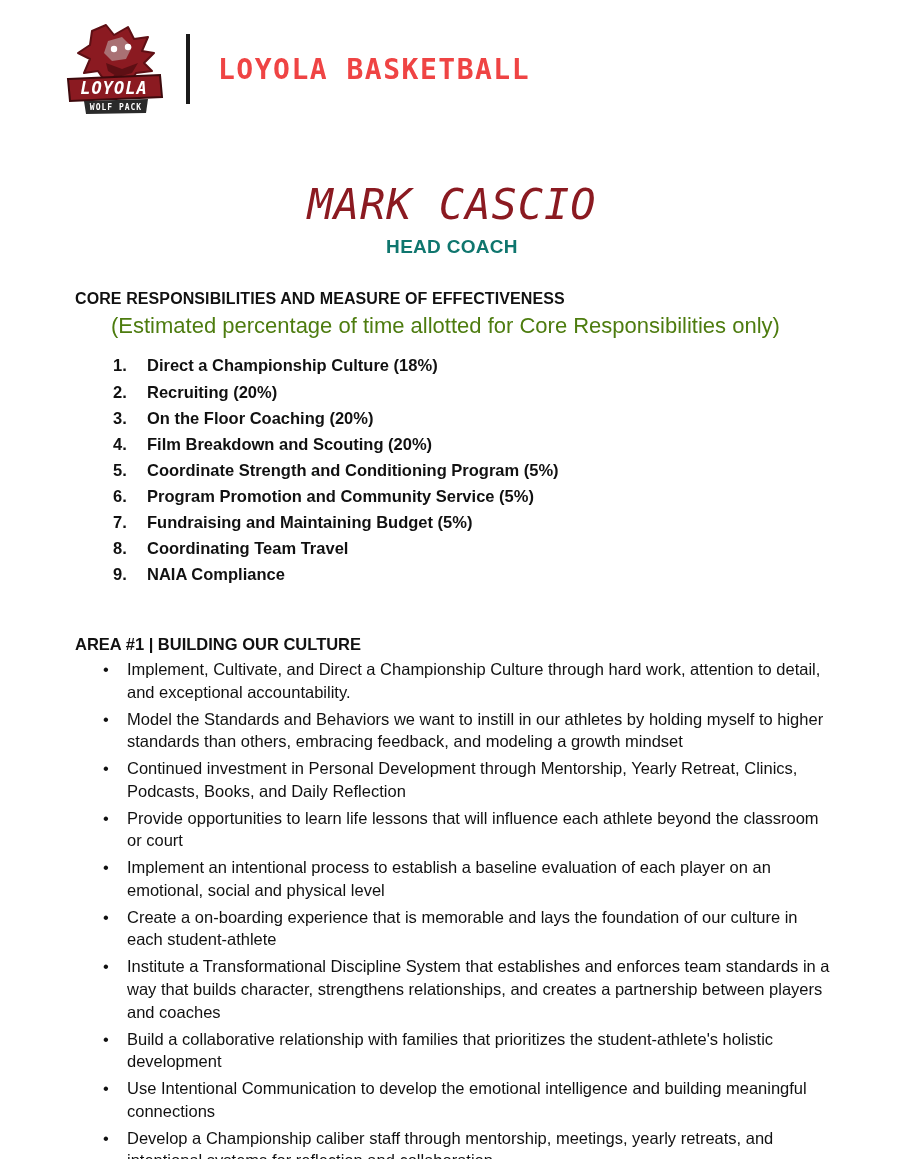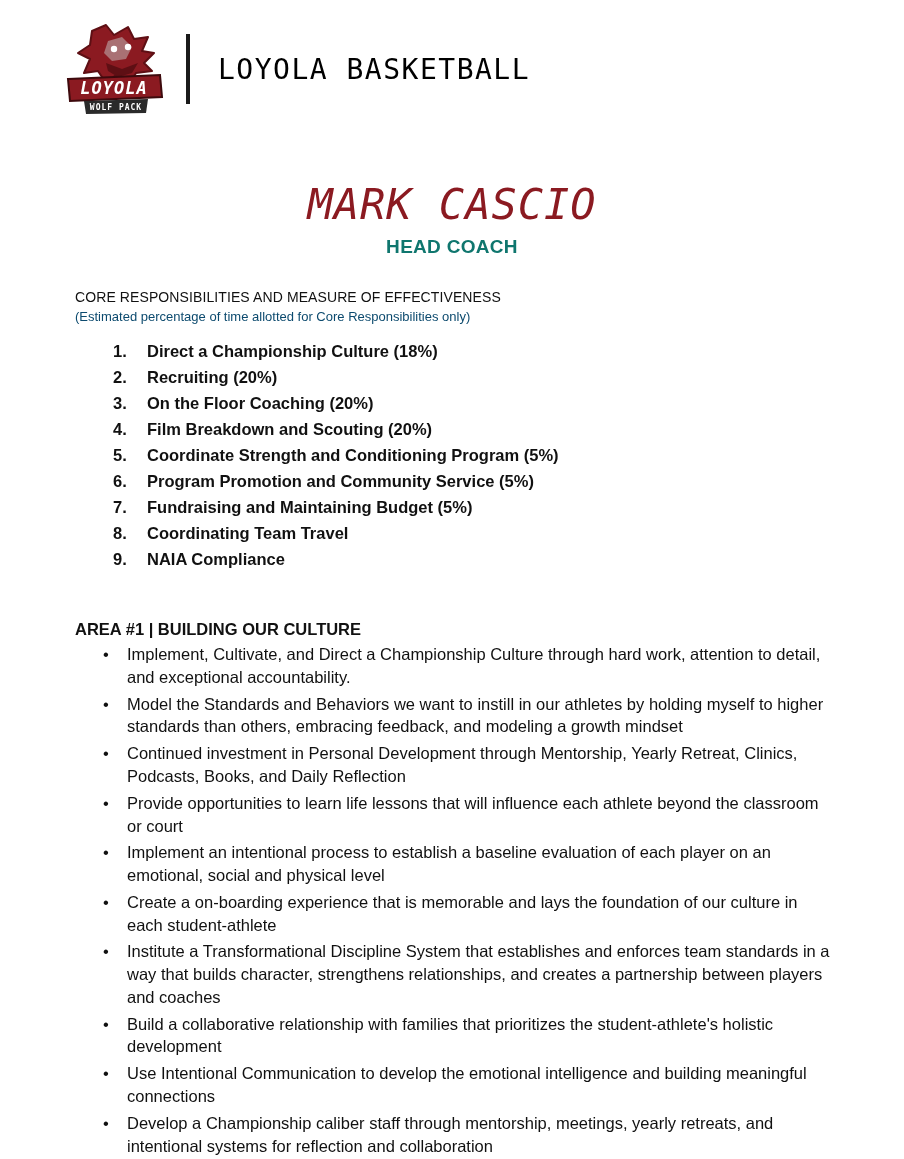--- a/index.html
+++ b/index.html
@@ -42,24 +42,24 @@
 
   .divider-bar {
     width: 4px;
     height: 70px;
     background: #1a1a1a;
     margin: 0 28px 0 20px;
     flex: 0 0 auto;
   }
   .wordmark {
     font-family: "DejaVu Sans Mono", monospace;
-    font-weight: normal;
+    font-weight: bold;
     font-size: 28px;
     letter-spacing: 1.5px;
-    color: #000000;
+    color: #ef4444;
     white-space: nowrap;
   }
 
   
   .title-block {
     text-align: center;
     margin-top: 72px;
   }
   .coach-name {
     font-family: "DejaVu Sans Mono", monospace;
@@ -79,31 +79,32 @@
     margin: 8px 0 0 0;
     letter-spacing: 0.3px;
   }
 
   
   .body-wrap {
     padding: 0 70px 0 75px;
     margin-top: 30px;
   }
   .section-heading {
-    font-weight: normal;
-    font-size: 14px;
+    font-weight: bold;
+    font-size: 16px;
     color: #111111;
     letter-spacing: 0.1px;
     line-height: 1.35;
   }
   .subnote {
-    font-size: 13px;
-    color: #0c4a6e;
+    font-size: 22px;
+    color: #4d7c0f;
     line-height: 1.35;
     margin-top: 1px;
+    margin-left: 36px;
   }
 
   ol.numbered {
     list-style: none;
     margin: 12px 0 0 0;
     padding: 0 0 0 38px;
   }
   ol.numbered li {
     display: flex;
     font-weight: bold;

